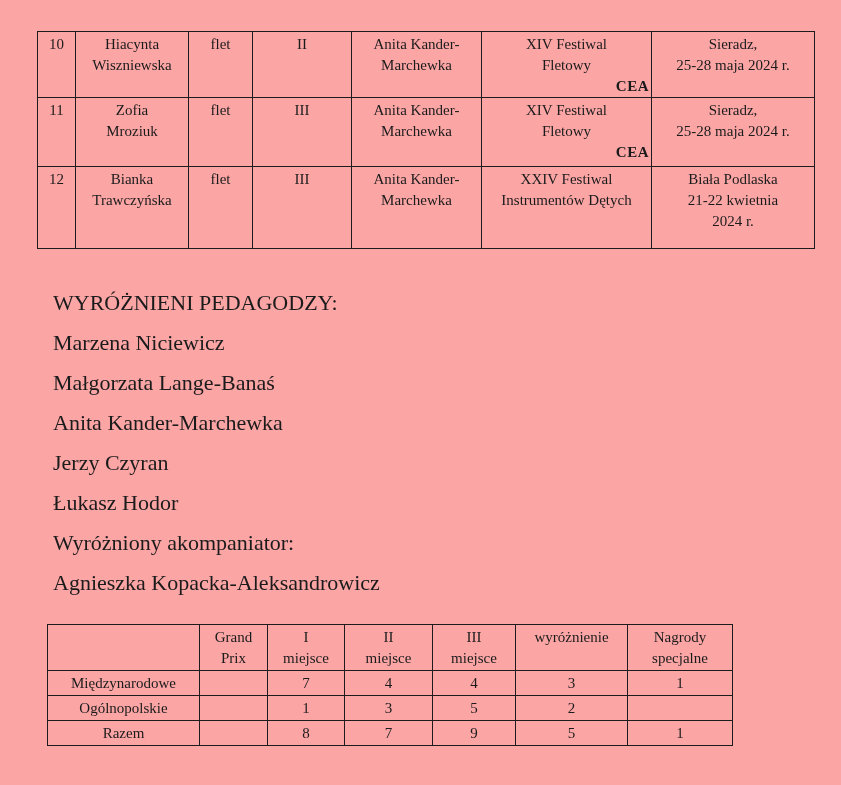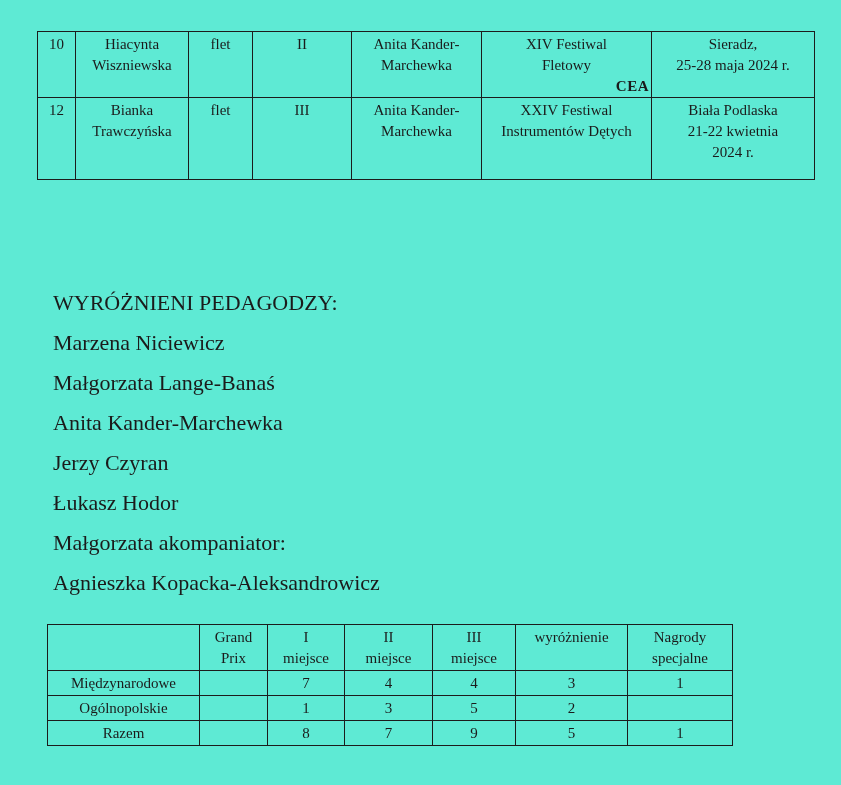--- a/index.html
+++ b/index.html
@@ -3,21 +3,21 @@
 <meta charset="utf-8">
 <style>
   * { margin: 0; padding: 0; box-sizing: border-box; }
   html, body {
     width: 841px; height: 785px;
     background: #ffffff;
     font-family: "Liberation Serif", "DejaVu Serif", serif;
     color: #1b1b1b;
     overflow: hidden;
   }
-  .page { position: relative; width: 841px; height: 785px; background: #5eead4; }
+  .page { position: relative; width: 841px; height: 785px; background: #fca5a5; }
 
   
   table { border-collapse: collapse; table-layout: fixed; }
   td { border: 1px solid #1c1c1c; overflow: hidden; }
 
   .results {
     position: absolute; left: 37px; top: 31px;
     width: 777px;
   }
   .results td {
@@ -89,20 +89,36 @@
         <td class="pre">Anita Kander-
 Marchewka</td>
         <td>
           <span class="festival-line">XIV Festiwal
 Fletowy</span>
           <span class="festival-bold">CEA</span>
         </td>
         <td class="pre">Sieradz,
 25-28 maja 2024 r.</td>
       </tr>
+      <tr class="row-11">
+        <td>11</td>
+        <td class="pre">Zofia
+Mroziuk</td>
+        <td>flet</td>
+        <td>III</td>
+        <td class="pre">Anita Kander-
+Marchewka</td>
+        <td>
+          <span class="festival-line">XIV Festiwal
+Fletowy</span>
+          <span class="festival-bold">CEA</span>
+        </td>
+        <td class="pre">Sieradz,
+25-28 maja 2024 r.</td>
+      </tr>
       <tr class="row-12">
         <td>12</td>
         <td class="pre">Bianka
 Trawczyńska</td>
         <td>flet</td>
         <td>III</td>
         <td class="pre">Anita Kander-
 Marchewka</td>
         <td>
           <span class="festival-line">XXIV Festiwal
@@ -116,21 +132,21 @@
     </tbody>
   </table>
 
   <div class="text-section">
     <p>WYRÓŻNIENI PEDAGODZY:</p>
     <p>Marzena Niciewicz</p>
     <p>Małgorzata Lange-Banaś</p>
     <p>Anita Kander-Marchewka</p>
     <p>Jerzy Czyran</p>
     <p>Łukasz Hodor</p>
-    <p>Małgorzata akompaniator:</p>
+    <p>Wyróżniony akompaniator:</p>
     <p class="extra-space">Agnieszka Kopacka-Aleksandrowicz</p>
   </div>
 
   <table class="summary">
     <colgroup>
       <col style="width:152px">
         <col style="width:68px">
         <col style="width:77px">
       <col style="width:88px">
         <col style="width:83px">

